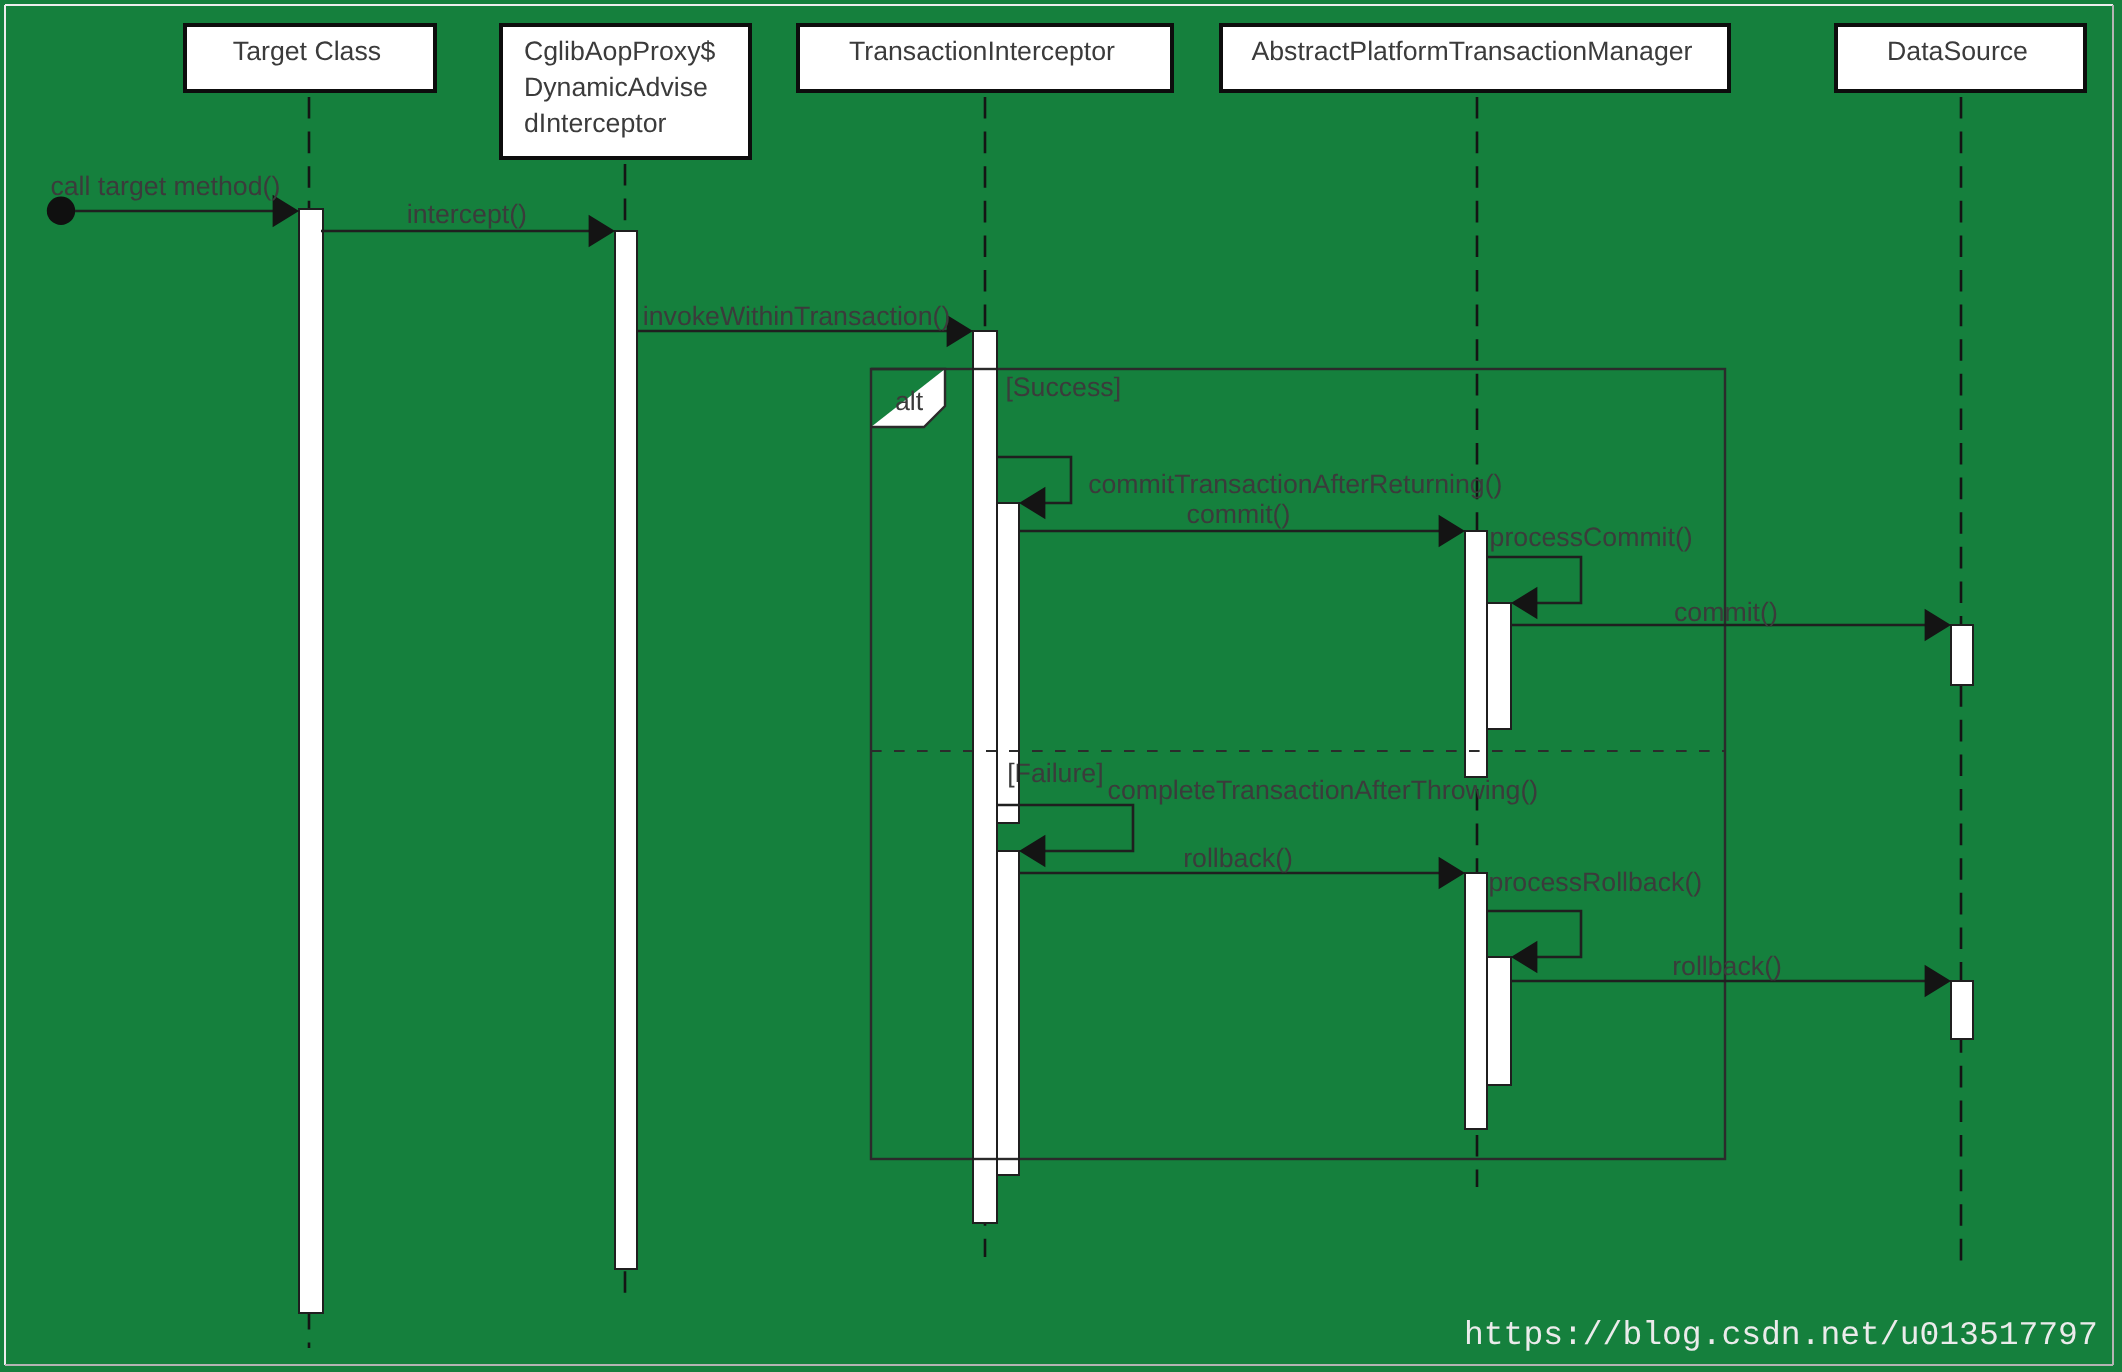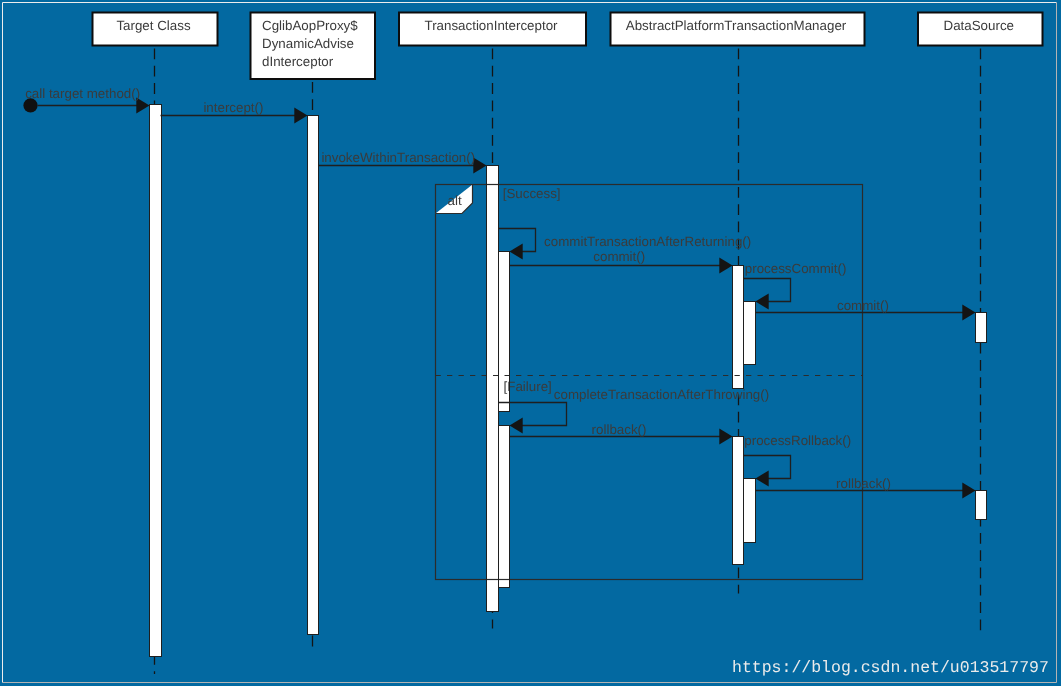--- a/index.html
+++ b/index.html
@@ -1,16 +1,16 @@
 <!DOCTYPE html>
 <html><head>
 <meta charset="utf-8">
 <style>
   html,body{margin:0;padding:0;background:#ffffff;}
-  #page{position:relative;width:1061px;height:686px;overflow:hidden;background:#0369a1;}
+  #page{position:relative;width:1061px;height:686px;overflow:hidden;background:#15803d;}
   #canvas{display:block;position:absolute;left:0;top:0;}
   #canvas text{font-family:"Liberation Sans",sans-serif;font-size:13.35px;fill:#3b3b3b;
        text-rendering:geometricPrecision;}
   #page{will-change:transform;}
   #canvas text.wm{font-family:"Liberation Mono","DejaVu Sans Mono",monospace;font-size:16.5px;}
 </style>
 </head>
 <body>
 
 <div id="page">

